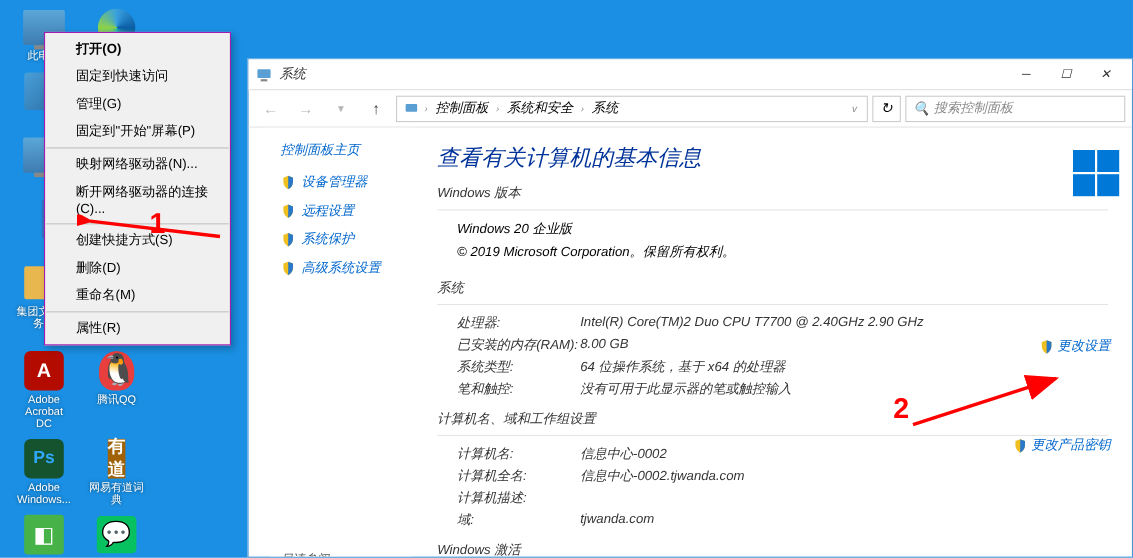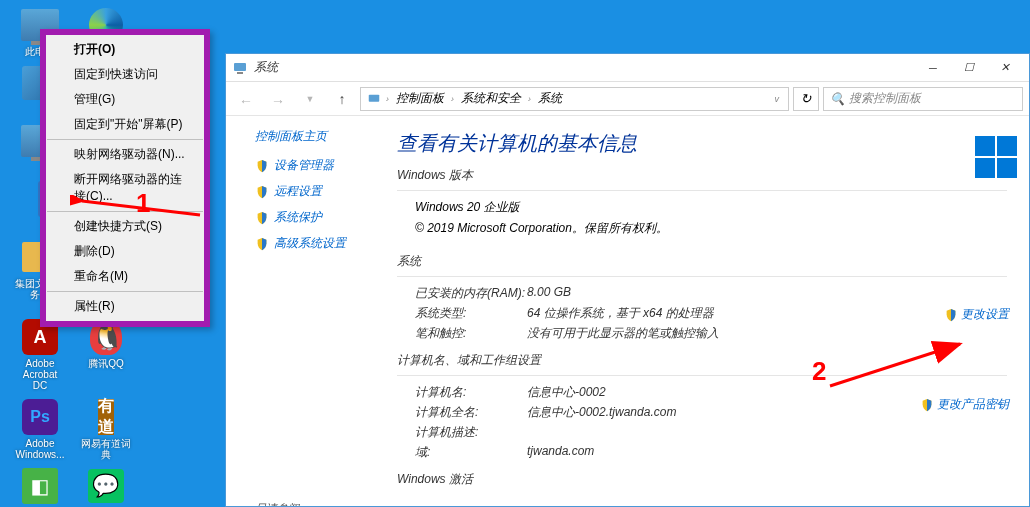--- a/index.html
+++ b/index.html
@@ -14,30 +14,30 @@
     .ic-pc::after { content:''; position:absolute; bottom:-4px; left:50%; transform:translateX(-50%); width:18px; height:4px; background:#888; }
     .ic-edge { width:34px;height:34px;border-radius:50%;background:conic-gradient(#38a0e0,#0c5ea5,#2dbbac,#8cd14a,#38a0e0);}
     .ic-ctrl { background: linear-gradient(135deg,#4a9fd8,#2a6da6); width:36px;height:34px;border-radius:3px; position:relative; }
     .ic-ctrl::after{content:'✓';position:absolute;bottom:0;right:0;background:#3fae3f;color:#fff;font-size:14px;border-radius:50%;width:16px;height:16px;display:flex;align-items:center;justify-content:center;}
     .ic-net { font-size:30px; }
     .ic-bin { width:34px;height:36px;background:linear-gradient(#8fc6e8,#4a9fd8);border-radius:4px 4px 6px 6px; position:relative;}
     .ic-bin::before{content:'';position:absolute;top:-4px;left:4px;right:4px;height:4px;background:#4a9fd8;border-radius:2px;}
     .ic-pdf { background:#b30b00;color:#fff;width:36px;height:36px;border-radius:6px;display:flex;align-items:center;justify-content:center;font-size:18px;font-weight:bold;}
     .ic-qq { width:32px;height:36px;background:#e83e3e;border-radius:50% 50% 40% 40%; position:relative;}
     .ic-qq::before{content:'🐧';position:absolute;top:0;font-size:28px;left:0;}
-    .ic-ps { background:#4c1d95;color:#31a8ff;width:36px;height:36px;border-radius:6px;display:flex;align-items:center;justify-content:center;font-size:16px;font-weight:bold;}
+    .ic-ps { background:#14532d;color:#31a8ff;width:36px;height:36px;border-radius:6px;display:flex;align-items:center;justify-content:center;font-size:16px;font-weight:bold;}
     .ic-yd { background:#a16207;color:#fff;width:16px;height:36px;border-radius:0;display:flex;align-items:center;justify-content:center;font-size:16px;font-weight:bold;}
     .ic-cad { background:#47b247;color:#fff;width:36px;height:36px;border-radius:3px;display:flex;align-items:center;justify-content:center;font-size:20px;}
     .ic-wx { background:#07c160;color:#fff;width:36px;height:34px;border-radius:4px;display:flex;align-items:center;justify-content:center;font-size:22px;}
     .ic-word { background:#2b579a;color:#fff;width:36px;height:36px;border-radius:3px;display:flex;align-items:center;justify-content:center;font-size:18px;font-weight:bold;}
     .ic-srv { background:#e8b84e;width:36px;height:30px;border-radius:2px; }
     .ic-pub { background:#3373c4;color:#fff;width:36px;height:36px;border-radius:3px;display:flex;align-items:center;justify-content:center;font-size:18px;font-weight:bold;}
     
     
-    .ctx-menu { position: absolute; left: 40px; top: 29px; width: 170px; background: #f0f0f0; border: 6px solid #a21caf; box-shadow: 3px 3px 6px rgba(0,0,0,.25); z-index: 50; padding: 2px 0; }
+    .ctx-menu { position: absolute; left: 40px; top: 29px; width: 170px; background: #f0f0f0; border: 1px solid #a21caf; box-shadow: 3px 3px 6px rgba(0,0,0,.25); z-index: 50; padding: 2px 0; }
     .ctx-item { padding: 4px 12px 4px 28px; font-size: 12px; cursor: pointer; color: #000; }
     .ctx-item.bold { font-weight: bold; }
     .ctx-sep { height: 1px; background: #c0c0c0; margin: 2px 1px; }
     
     
     .sys-window { position: absolute; left: 225px; top: 53px; width: 805px; height: 454px; background: #fff; border: 1px solid #4a98d8; display: flex; flex-direction: column; font-style: italic; }
     .sys-titlebar { height: 28px; background: #fff; display: flex; align-items: center; padding: 0 6px; border-bottom: 1px solid #e0e0e0; }
     .sys-titlebar-icon { width: 16px; height: 16px; margin-right: 6px; }
     .sys-title { font-size: 12px; color: #333; flex: 1; }
     .win-btn { width: 36px; height: 24px; display: flex; align-items: center; justify-content: center; font-size: 11px; cursor: pointer; color: #333; }
@@ -275,20 +275,24 @@
         <div class="win-logo-sq">
             <div></div>
             <div></div>
             <div></div>
             <div></div>
           </div>
       </div>
       <div class="section-h" style="margin-top:16px">系统</div>
       <hr class="sec-line">
       <div class="indent" id="sys-rows">
+          <div class="kv">
+            <div class="kv-k">处理器:</div>
+            <div class="kv-v">Intel(R) Core(TM)2 Duo CPU     T7700   @ 2.40GHz   2.90 GHz</div>
+          </div>
           <div class="kv">
             <div class="kv-k">已安装的内存(RAM):</div>
             <div class="kv-v">8.00 GB</div>
           </div>
           <div class="kv">
             <div class="kv-k">系统类型:</div>
             <div class="kv-v">64 位操作系统，基于 x64 的处理器</div>
           </div>
           <div class="kv">
             <div class="kv-k">笔和触控:</div>

